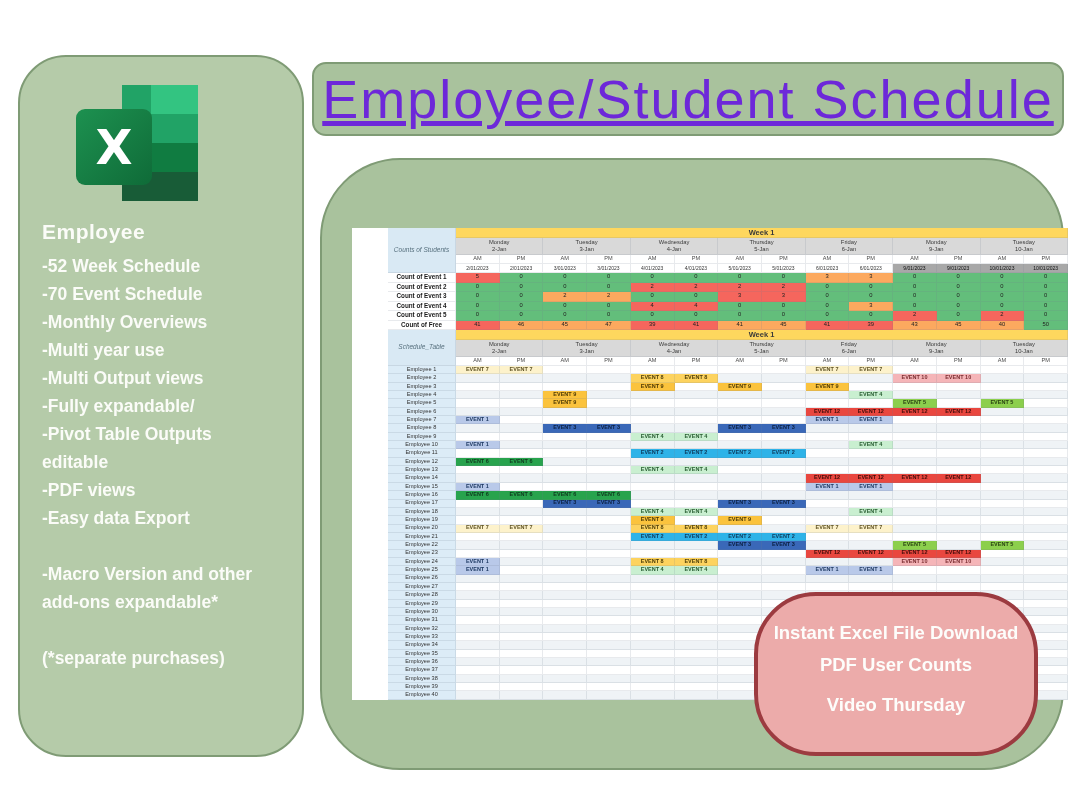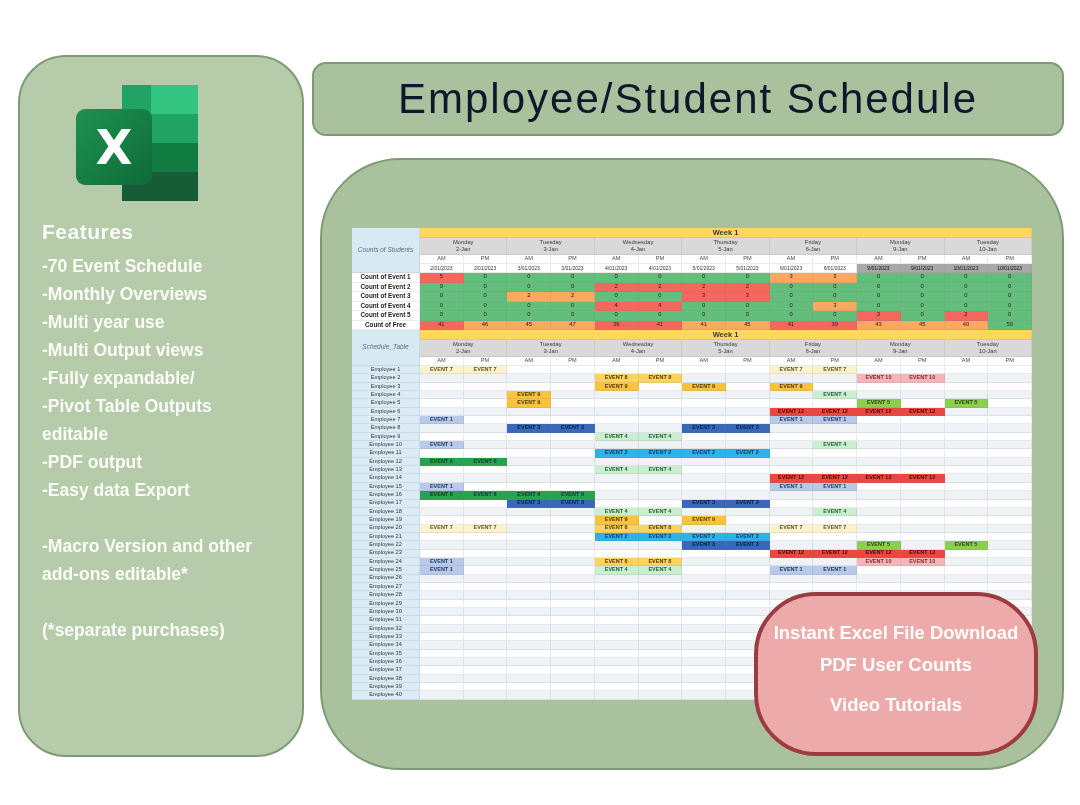--- a/index.html
+++ b/index.html
@@ -26,29 +26,29 @@
   }
   .features-heading{margin:15px 0 8px 22px;font-size:21px;font-weight:bold;color:#fbfcf8;letter-spacing:.5px;}
   .feature-line{margin-left:22px;font-size:17.5px;line-height:28px;font-weight:bold;color:#fbfcf8;min-height:28px;white-space:nowrap;}
   
   .title-banner{
     position:absolute;left:312px;top:62px;width:752px;height:74px;
     background:#a9c29d;border:2px solid #7f9b75;border-radius:14px;box-sizing:border-box;
     display:flex;align-items:center;justify-content:center;
   }
   .title-banner .title-text{
-    color:#0f172a;font-size:42px;letter-spacing:2px;font-weight:400;white-space:nowrap;
+    color:#6d28d9;font-size:54px;letter-spacing:2px;font-weight:400;white-space:nowrap;text-decoration:underline;
   }
   
   .panel{
     position:absolute;left:320px;top:158px;width:744px;height:612px;
     background:#a9c29d;border:2px solid #7f9b75;border-radius:80px;box-sizing:border-box;
   }
   
-  .sheet{position:absolute;left:352px;top:228px;width:680px;height:472px;background:#fff;font-family:"Liberation Sans",sans-serif;}
+  .sheet{position:absolute;left:352px;top:228px;width:680px;height:472px;background:#fff;font-family:"Liberation Sans",sans-serif;padding-left:36px;}
   .grid{display:grid;grid-template-columns:68px repeat(14,1fr);width:680px;}
   #counts-grid{grid-template-rows:10px 17px 9px 9px repeat(6,9.5px);}
   #schedule-grid{grid-template-rows:10px 17px 9px repeat(40,8.35px);}
   .cell{
     box-sizing:border-box;border-right:1px solid rgba(110,125,140,.16);
     border-bottom:1px solid rgba(110,125,140,.16);
     display:flex;align-items:center;justify-content:center;
     overflow:hidden;white-space:nowrap;line-height:1;
   }
   .banner-cell{grid-column:2 / -1;background:#fed75e;font-weight:bold;font-size:7.5px;color:#3a3a3a;}
@@ -86,34 +86,35 @@
       <div style="background:#33c481"></div>
       <div style="background:#21a366"></div>
       <div style="background:#21a366"></div>
       <div style="background:#107c41;grid-column:1/3"></div>
       <div style="background:#185c37;grid-column:1/3"></div>
     </div>
     <div class="front-tile">
       <span>X</span>
     </div>
   </div>
-  <div class="features-heading">Features</div>
+  <div class="features-heading">Employee</div>
   <div id="feature-list">
+      <div class="feature-line">-52 Week Schedule</div>
       <div class="feature-line">-70 Event Schedule</div>
       <div class="feature-line">-Monthly Overviews</div>
       <div class="feature-line">-Multi year use</div>
       <div class="feature-line">-Multi Output views</div>
       <div class="feature-line">-Fully expandable/</div>
       <div class="feature-line">-Pivot Table Outputs</div>
       <div class="feature-line">editable</div>
-      <div class="feature-line">-PDF output</div>
+      <div class="feature-line">-PDF views</div>
       <div class="feature-line">-Easy data Export</div>
       <div class="feature-line"></div>
       <div class="feature-line">-Macro Version and other</div>
-      <div class="feature-line">add-ons editable*</div>
+      <div class="feature-line">add-ons expandable*</div>
       <div class="feature-line"></div>
       <div class="feature-line">(*separate purchases)</div>
     </div>
 </aside>
 
 <div class="title-banner">
   <span class="title-text">Employee/Student Schedule</span>
 </div>
 
 <div class="panel"></div>
@@ -913,14 +914,14 @@
       <div class="cell band"></div>
       <div class="cell band"></div>
       <div class="cell band"></div>
       <div class="cell band"></div>
     </div>
 </div>
 
 <div class="badge">
   <div class="badge-line">Instant Excel File Download</div>
   <div class="badge-line">PDF User Counts</div>
-  <div class="badge-line">Video Tutorials</div>
+  <div class="badge-line">Video Thursday</div>
 </div>
 
 </body></html>

